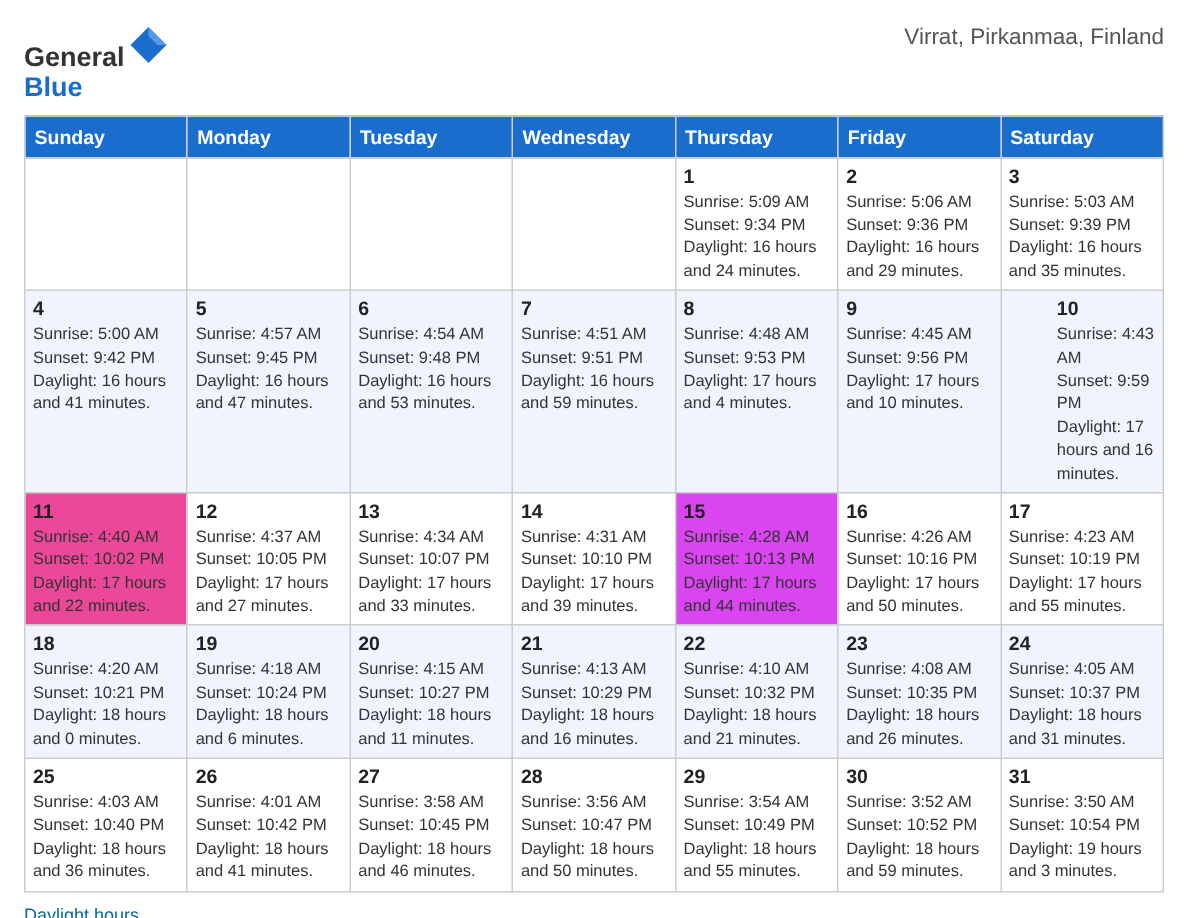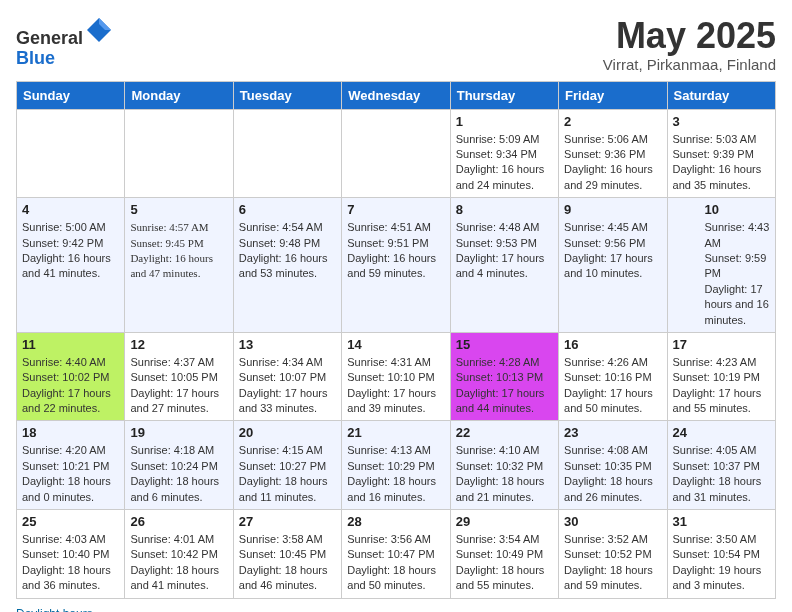--- a/index.html
+++ b/index.html
@@ -107,21 +107,20 @@
             <polygon points="14,2 26,14 14,26 2,14" fill="#1a6dcc"></polygon>
             <polygon points="14,2 26,14 20,14 14,8" fill="#5599ee"></polygon>
           </svg>
       </div>
       <div class="logo-text">
         <span class="logo-blue">Blue</span>
       </div>
     </div>
   </div>
   <div class="title-block">
-    <div class="month-title">May 2025</div>
     <div class="location-title">Virrat, Pirkanmaa, Finland</div>
   </div>
 </div>
 
 <table>
   <thead>
     <tr>
     <th class="day-header">Sunday</th>
         <th class="day-header">Monday</th>
         <th class="day-header">Tuesday</th>
@@ -158,21 +157,21 @@
       </tr>
       <tr class="calendar-row">
         <td class="calendar-cell" style="background: rgb(240, 244, 255);">
           <div class="day-number">4</div>
           <div class="day-info" style="white-space: pre-line;">Sunrise: 5:00 AM
 Sunset: 9:42 PM
 Daylight: 16 hours and 41 minutes.</div>
         </td>
         <td class="calendar-cell" style="background: rgb(240, 244, 255);">
           <div class="day-number">5</div>
-          <div class="day-info" style="white-space: pre-line; font-family: Liberation Serif, serif;">Sunrise: 4:57 AM
+          <div class="day-info" style="white-space: pre-line;">Sunrise: 4:57 AM
 Sunset: 9:45 PM
 Daylight: 16 hours and 47 minutes.</div>
         </td>
         <td class="calendar-cell" style="background: rgb(240, 244, 255);">
           <div class="day-number">6</div>
           <div class="day-info" style="white-space: pre-line;">Sunrise: 4:54 AM
 Sunset: 9:48 PM
 Daylight: 16 hours and 53 minutes.</div>
         </td>
         <td class="calendar-cell" style="background: rgb(240, 244, 255);">
@@ -194,21 +193,21 @@
 Daylight: 17 hours and 10 minutes.</div>
         </td>
         <td class="calendar-cell" style="background: rgb(240, 244, 255); padding-left: 37px;">
           <div class="day-number">10</div>
           <div class="day-info" style="white-space: pre-line;">Sunrise: 4:43 AM
 Sunset: 9:59 PM
 Daylight: 17 hours and 16 minutes.</div>
         </td>
       </tr>
       <tr class="calendar-row">
-        <td class="calendar-cell" style="background: #bef264;">
+        <td class="calendar-cell" style="background: #ec4899;">
           <div class="day-number">11</div>
           <div class="day-info" style="white-space: pre-line;">Sunrise: 4:40 AM
 Sunset: 10:02 PM
 Daylight: 17 hours and 22 minutes.</div>
         </td>
         <td class="calendar-cell" style="background: rgb(255, 255, 255);">
           <div class="day-number">12</div>
           <div class="day-info" style="white-space: pre-line;">Sunrise: 4:37 AM
 Sunset: 10:05 PM
 Daylight: 17 hours and 27 minutes.</div>

